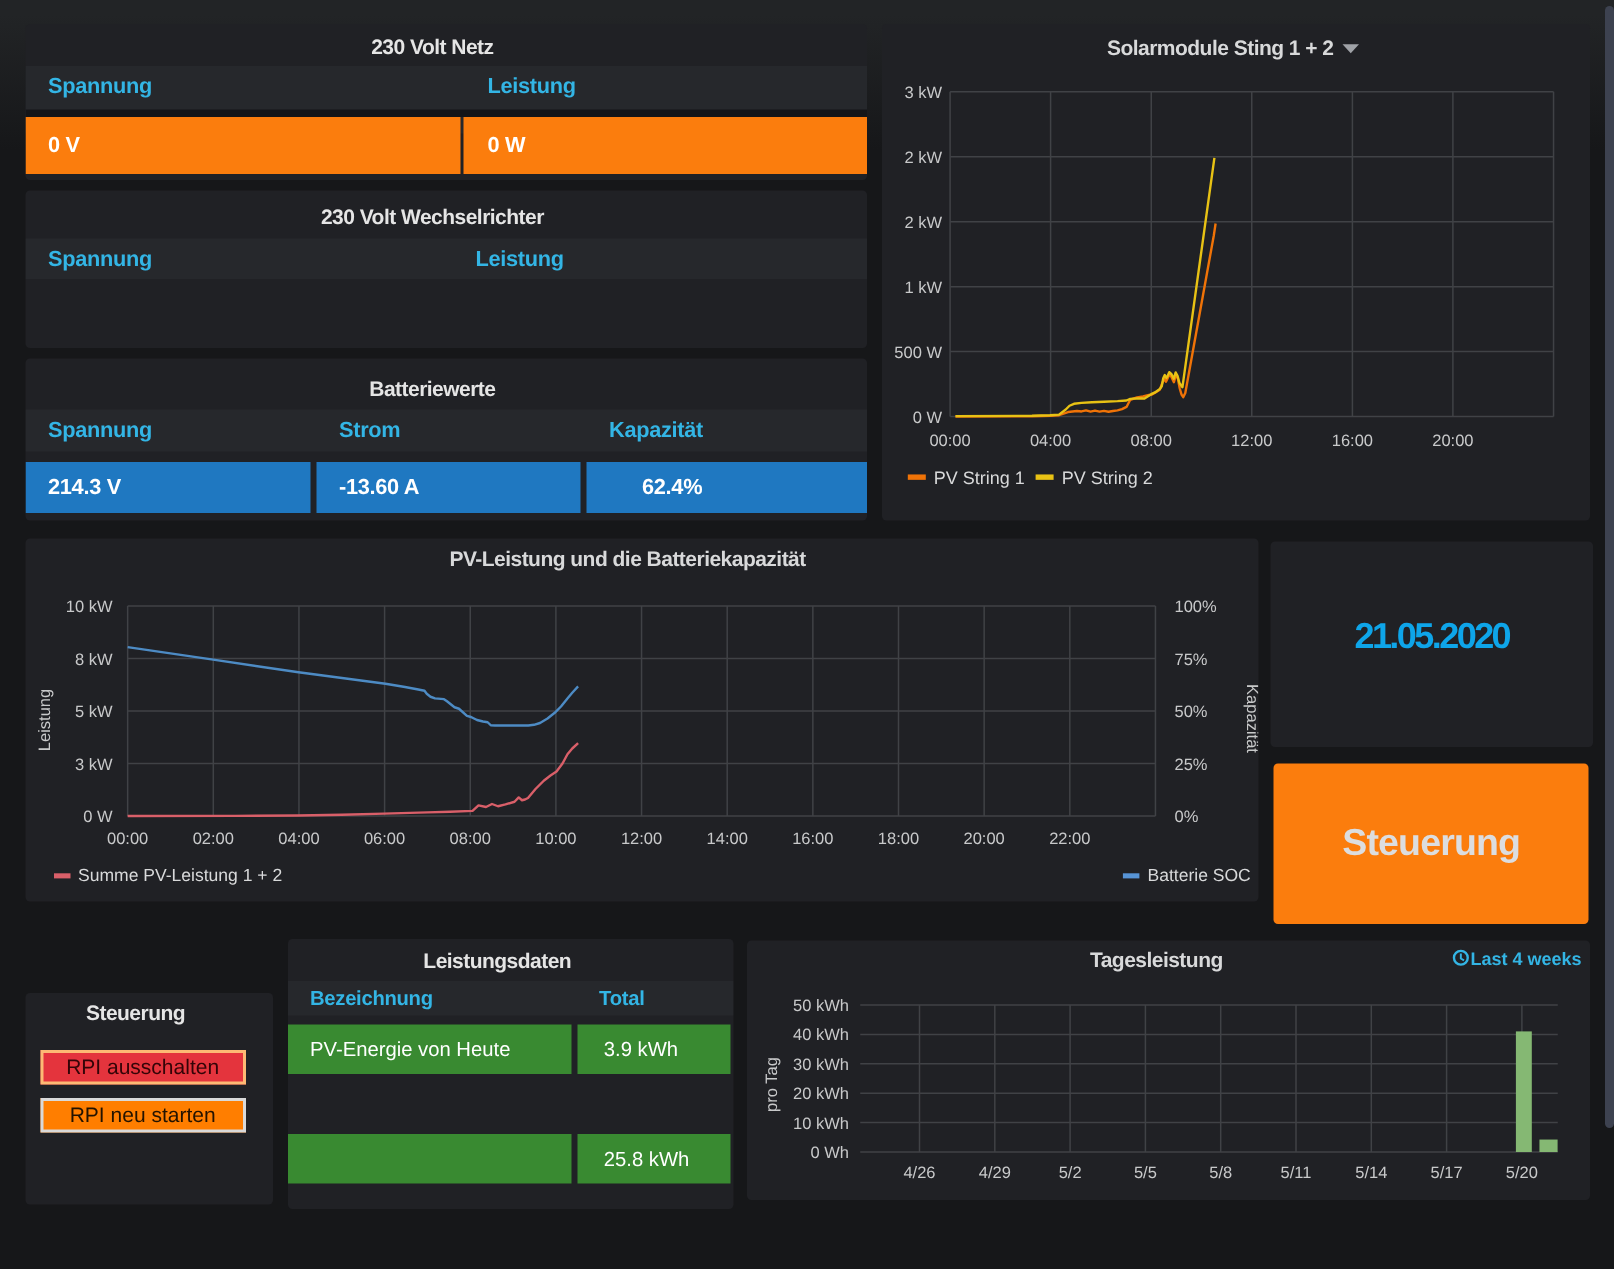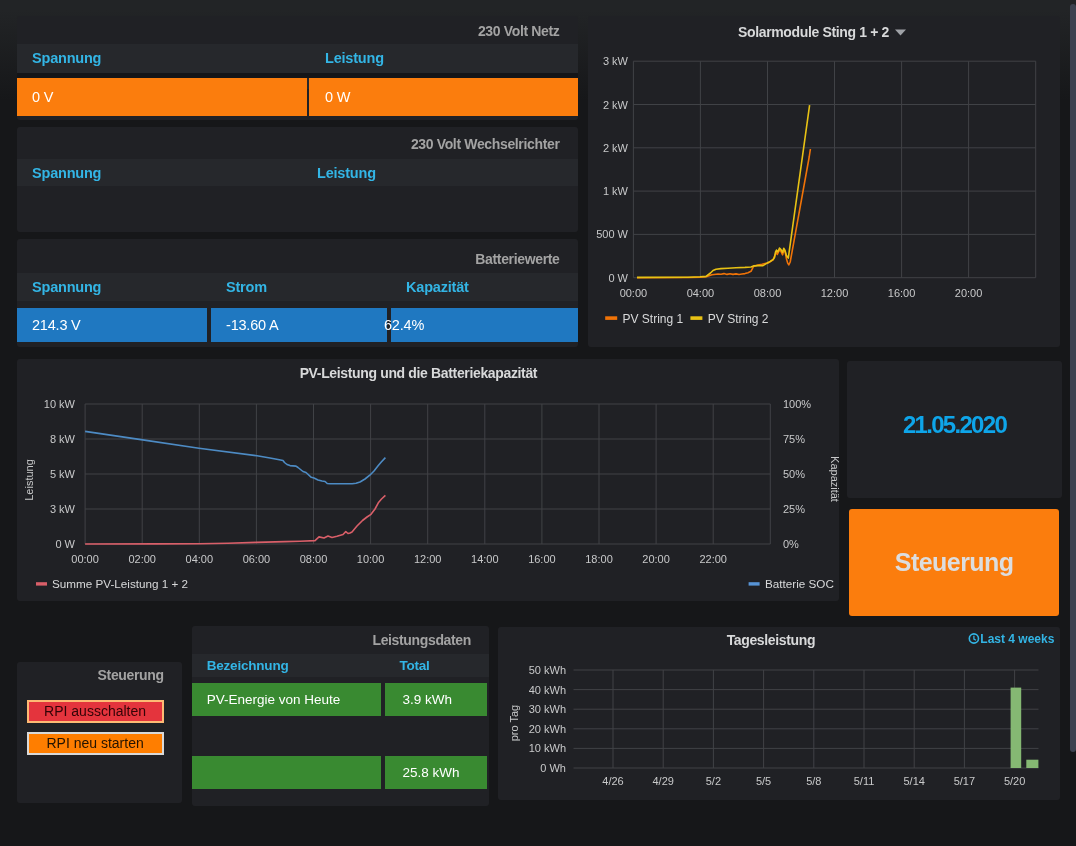--- a/index.html
+++ b/index.html
@@ -1,25 +1,25 @@
 <!DOCTYPE html>
 <html><head>
 <meta charset="utf-8">
 <style>
   * { margin:0; padding:0; box-sizing:border-box; }
   html,body { width:1076px; height:846px; background:#161719; overflow:hidden;
     font-family:"Liberation Sans", sans-serif; }
   .panel { position:absolute; background:#202125; border-radius:3px; overflow:hidden; }
-  .ptitle { position:absolute; left:0; right:18px; text-align:right;
-    font-weight:bold; font-size:14px; letter-spacing:-0.35px; color:#a3a3a3; }
+  .ptitle { position:absolute; left:0; right:18px; text-align:center;
+    font-weight:bold; font-size:14px; letter-spacing:-0.35px; color:#e5e5e5; }
   .thead { position:absolute; background:#26282c; }
   .hcell { position:absolute; font-weight:bold; font-size:14.5px; letter-spacing:-0.2px; color:#33b5e5; }
   .vrow { position:absolute; }
   .vcell { position:absolute; top:0; bottom:0; }
-  .vtext { position:absolute; font-weight:normal; font-size:14.5px; letter-spacing:-0.2px; color:#fff; }
+  .vtext { position:absolute; font-weight:bold; font-size:14.5px; letter-spacing:-0.2px; color:#fff; }
   .orange { background:#fb7d0d; }
   .blue { background:#1f78c1; }
   .green { background:#398a31; }
   svg text { font-family:"Liberation Sans", sans-serif; }
 </style>
 </head>
 <body>
 <div style="position:absolute;left:0;top:0;width:1076px;height:846px;background:linear-gradient(180deg,#222426 10px,#161719 100px);"></div>
 
 <div class="panel" style="left:17px; top:16px; width:560.5px; height:104px;">
@@ -48,21 +48,21 @@
   <div class="thead" style="left:0; top:34.3px; width:560.5px; height:28.6px;"></div>
   <div class="hcell" style="left:15px; top:40px;">Spannung</div>
   <div class="hcell" style="left:209px; top:40px;">Strom</div>
   <div class="hcell" style="left:389px; top:40px;">Kapazität</div>
   <div class="vrow" style="left:0; top:69px; width:560.5px; height:34.6px;">
     <div class="vcell blue" style="left:0; width:189.7px;"></div>
     <div class="vcell blue" style="left:194.2px; width:175.4px;"></div>
     <div class="vcell blue" style="left:374.1px; right:0;"></div>
     <div class="vtext" style="left:15px; top:9px;">214.3 V</div>
     <div class="vtext" style="left:209px; top:9px;">-13.60 A</div>
-    <div class="vtext" style="left:367px; top:9px;">62.4%</div>
+    <div class="vtext" style="left:411px; top:9px;">62.4%</div>
   </div>
 </div>
 
 <div class="panel" style="left:588px; top:16px; width:472px; height:331px;">
   <svg width="472" height="331" style="position:absolute;left:0;top:0;">
     <line x1="45.4" y1="45.2" x2="447.7" y2="45.2" stroke="#404246" stroke-width="1"></line>
 <line x1="45.4" y1="88.5" x2="447.7" y2="88.5" stroke="#404246" stroke-width="1"></line>
 <line x1="45.4" y1="131.8" x2="447.7" y2="131.8" stroke="#404246" stroke-width="1"></line>
 <line x1="45.4" y1="175.1" x2="447.7" y2="175.1" stroke="#404246" stroke-width="1"></line>
 <line x1="45.4" y1="218.4" x2="447.7" y2="218.4" stroke="#404246" stroke-width="1"></line>

